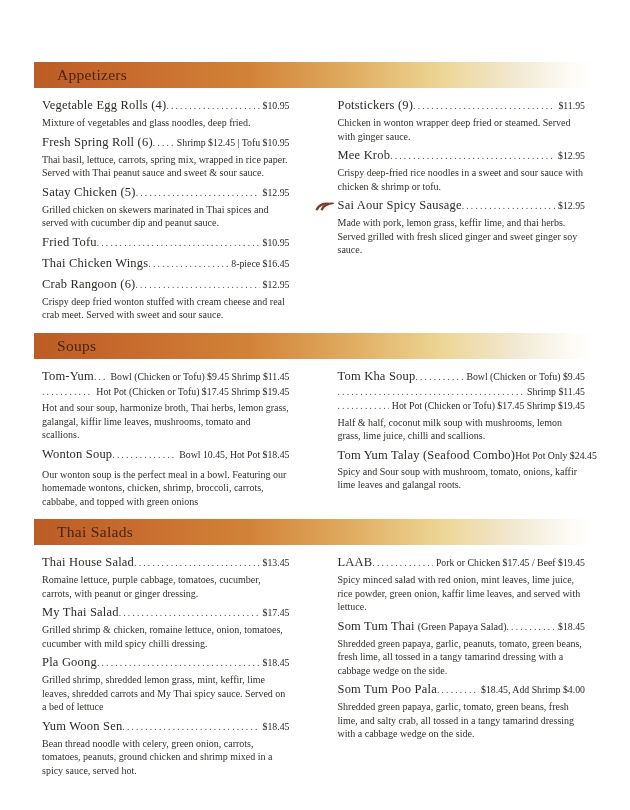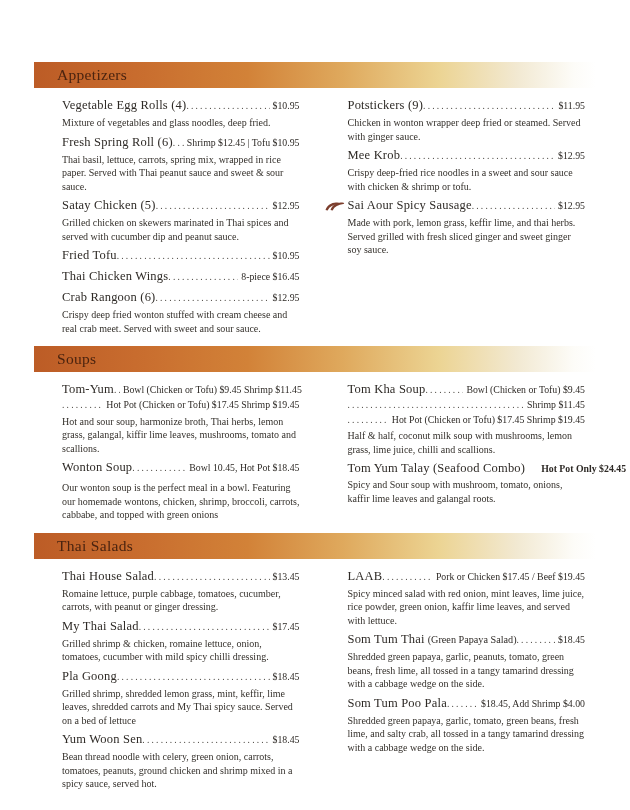--- a/index.html
+++ b/index.html
@@ -12,33 +12,33 @@
     margin-left:34px;width:562px;height:26px;display:flex;align-items:center;
     background:linear-gradient(90deg,
       var(--band-left,#bc5c26) 0%, #c86c2e 18%, #d28238 38%,
       #dfa95d 55%, #ecd493 72%, #f2e9d2 86%, #fdfcf8 96%, #ffffff 100%);
   }
   .band-title{
     font-size:15.5px;color:var(--band-text,#4a230f);
     padding-left:23px;letter-spacing:0.3px;
   }
   .section{margin-bottom:6px;}
-  .section-body{display:flex;gap:48px;padding:10px 45px 0 42px;margin-left:20px;}
+  .section-body{display:flex;gap:48px;padding:10px 45px 0 42px;}
   .col{flex:1;min-width:0;}
   .item{margin-bottom:5px;}
   .head{display:flex;align-items:baseline;font-size:12.5px;line-height:15px;position:relative;}
   .name{white-space:nowrap;letter-spacing:0.2px;}
   .sub{font-size:10.2px;white-space:nowrap;padding-left:3px;text-align:right;}
   .dots{flex:1;min-width:6px;overflow:hidden;white-space:nowrap;}
   .dots::after{
     content:"..........................................................................";
     letter-spacing:2.2px;font-size:9.5px;color:#3e3a34;
   }
   .price{white-space:nowrap;font-size:9.8px;padding-left:3px;}
-  .price.inline{padding-left:16px;font-weight:bold;}
+  .price.inline{padding-left:0;}
   .pline{display:flex;align-items:flex-start;font-size:9.8px;line-height:13.5px;}
   .pl-label{white-space:nowrap;padding-left:3px;}
   .desc{font-size:10px;line-height:13.5px;margin-top:2px;color:var(--body-text,#34302b);}
   .desc.gap{margin-top:5px;}
   .spicy{position:absolute;left:-23px;top:2px;width:20px;height:11px;color:var(--chili,#7c3e2d);}
 </style>
 </head>
 <body>
 
 <div class="page">

